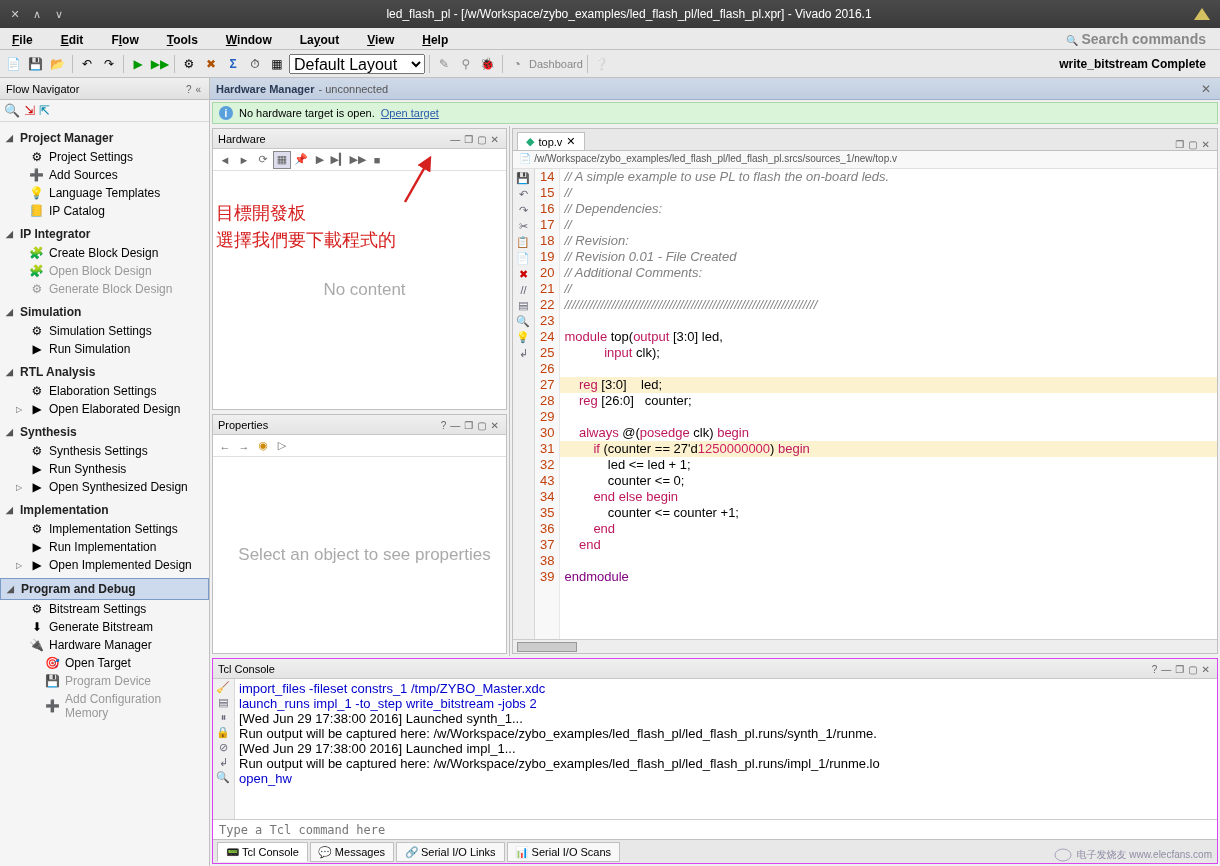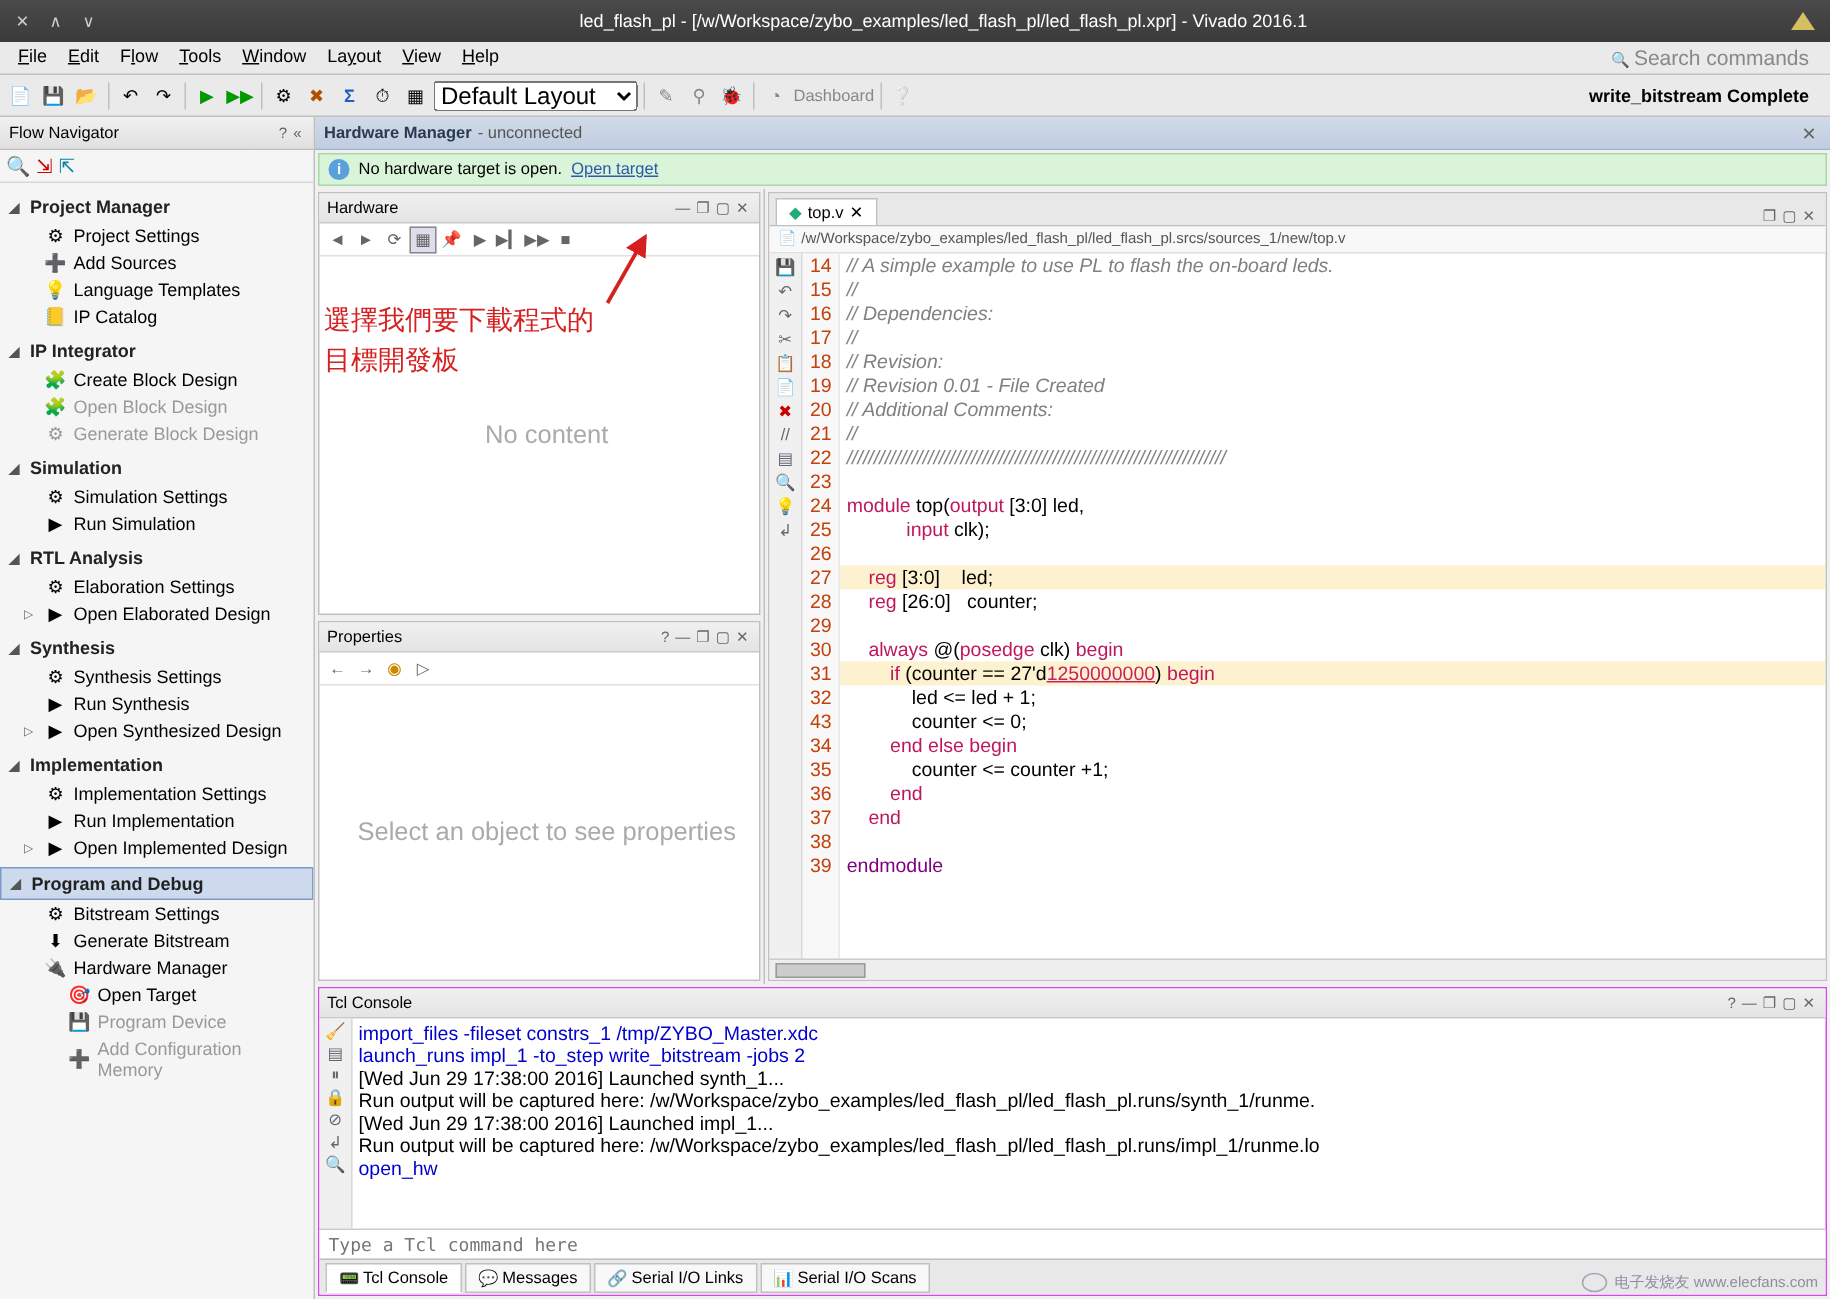--- a/index.html
+++ b/index.html
@@ -6,21 +6,21 @@
 body { width: 1220px; height: 866px; background: #f0f0f0; overflow: hidden; position: relative; }
 
 
 .titlebar { height: 28px; background: linear-gradient(#4a4a4a, #3a3a3a); color: #fff; display: flex; align-items: center; padding: 0 8px; font-size: 12px; }
 .titlebar .win-icons { display: flex; gap: 8px; }
 .titlebar .win-icons span { width: 14px; height: 14px; display: inline-flex; align-items: center; justify-content: center; color: #ccc; font-size: 11px; }
 .titlebar .title { flex: 1; text-align: center; }
 .titlebar .logo { width: 20px; height: 16px; }
 
 
-.menubar { height: 22px; background: #eaeaea; border-bottom: 1px solid #c0c0c0; display: flex; align-items: flex-start; padding: 0 6px; font-size: 12px; gap: 2px; }
+.menubar { height: 22px; background: #eaeaea; border-bottom: 1px solid #c0c0c0; display: flex; align-items: flex-end; padding: 0 6px; font-size: 12px; gap: 16px; font-weight: bold; }
 .menubar span { padding: 2px 6px; cursor: pointer; }
 .menubar span u { text-decoration: underline; }
 .menubar .search { margin-left: auto; color: #888; font-size: 14px; padding-right: 8px; }
 .menubar .search::before { content: "🔍 "; font-size: 10px; }
 
 
 .toolbar { height: 28px; background: #eaeaea; border-bottom: 1px solid #c0c0c0; display: flex; align-items: center; padding: 0 4px; gap: 2px; }
 .toolbar .tb-btn { width: 20px; height: 20px; display: inline-flex; align-items: center; justify-content: center; font-size: 12px; }
 .toolbar .sep { width: 1px; height: 18px; background: #c0c0c0; margin: 0 2px; }
 .toolbar select { font-size: 16px; height: 20px; width: 136px; }
@@ -88,21 +88,21 @@
 .editor-vtb span { font-size: 11px; color: #667; }
 .code-area { flex: 1; display: flex; font-family: "Consolas", monospace; font-size: 13px; overflow: auto; min-width: 0; }
 .gutter { background: #f8f8f8; color: #c2410c; text-align: right; padding: 0 5px; user-select: none; border-right: 1px solid #e8e8e8; }
 .gutter .ln { height: 16px; line-height: 16px; }
 .code { flex: 1; white-space: pre; overflow-x: auto; }
 .code .line { height: 16px; line-height: 16px; padding-left: 4px; }
 .code .line.hl { background: #fdf2d0; }
 .cm { color: #808080; font-style: italic; }
 .kw { color: #be185d; }
 .id { color: #800080; }
-.num { color: #cc2060; text-decoration: underline; }
+.num { color: #cc2060; }
 .hscroll { height: 14px; background: #eee; border-top: 1px solid #ccc; display:flex; align-items:center;}
 .hscroll .thumb { height:10px; background:#ccc; width:60px; margin-left:4px; border:1px solid #999;}
 
 
 .console-pane { height: 206px; border-top: 1px solid #c0c0c0; display: flex; flex-direction: column; margin: 2px; border: 1px solid #d946ef; background:#fff; }
 .console-hdr { height: 20px; background: linear-gradient(#f0f0f0,#e4e4e4); border-bottom: 1px solid #c8c8c8; display: flex; align-items: center; padding: 0 5px; font-size: 11px; }
 .console-hdr .spacer { flex: 1; }
 .console-hdr .win-ctrl span { font-size: 10px; padding: 0 2px; color:#666; }
 .console-body { flex: 1; display: flex; min-height: 0; }
 .console-vtb { width: 22px; background: #f0f0f0; border-right: 1px solid #d8d8d8; display: flex; flex-direction: column; align-items: center; padding-top: 2px; gap: 2px;}
@@ -346,22 +346,22 @@
 
           <div class="annotation">
             <svg class="arrow" width="40" height="50">
                 <defs>
                   <marker id="ah" markerWidth="6" markerHeight="6" refX="5" refY="3" orient="auto">
                     <path d="M0,0 L6,3 L0,6 Z" fill="#d62020"></path>
                   </marker>
                 </defs>
                 <line x1="5" y1="48" x2="30" y2="4" stroke="#d62020" stroke-width="2.5" marker-end="url(#ah)"></line>
               </svg>
+            <div>目標開發板</div>
             <div>選擇我們要下載程式的</div>
-            <div>目標開發板</div>
           </div>
         </div>
 
         <div class="pane" style="height:240px;">
           <div class="pane-hdr">
             <span>Properties</span>
             <span class="spacer"></span>
             <span class="win-ctrl"><span>?</span><span>—</span><span>❐</span><span>▢</span><span>✕</span></span>
           </div>
           <div class="pane-tb">

